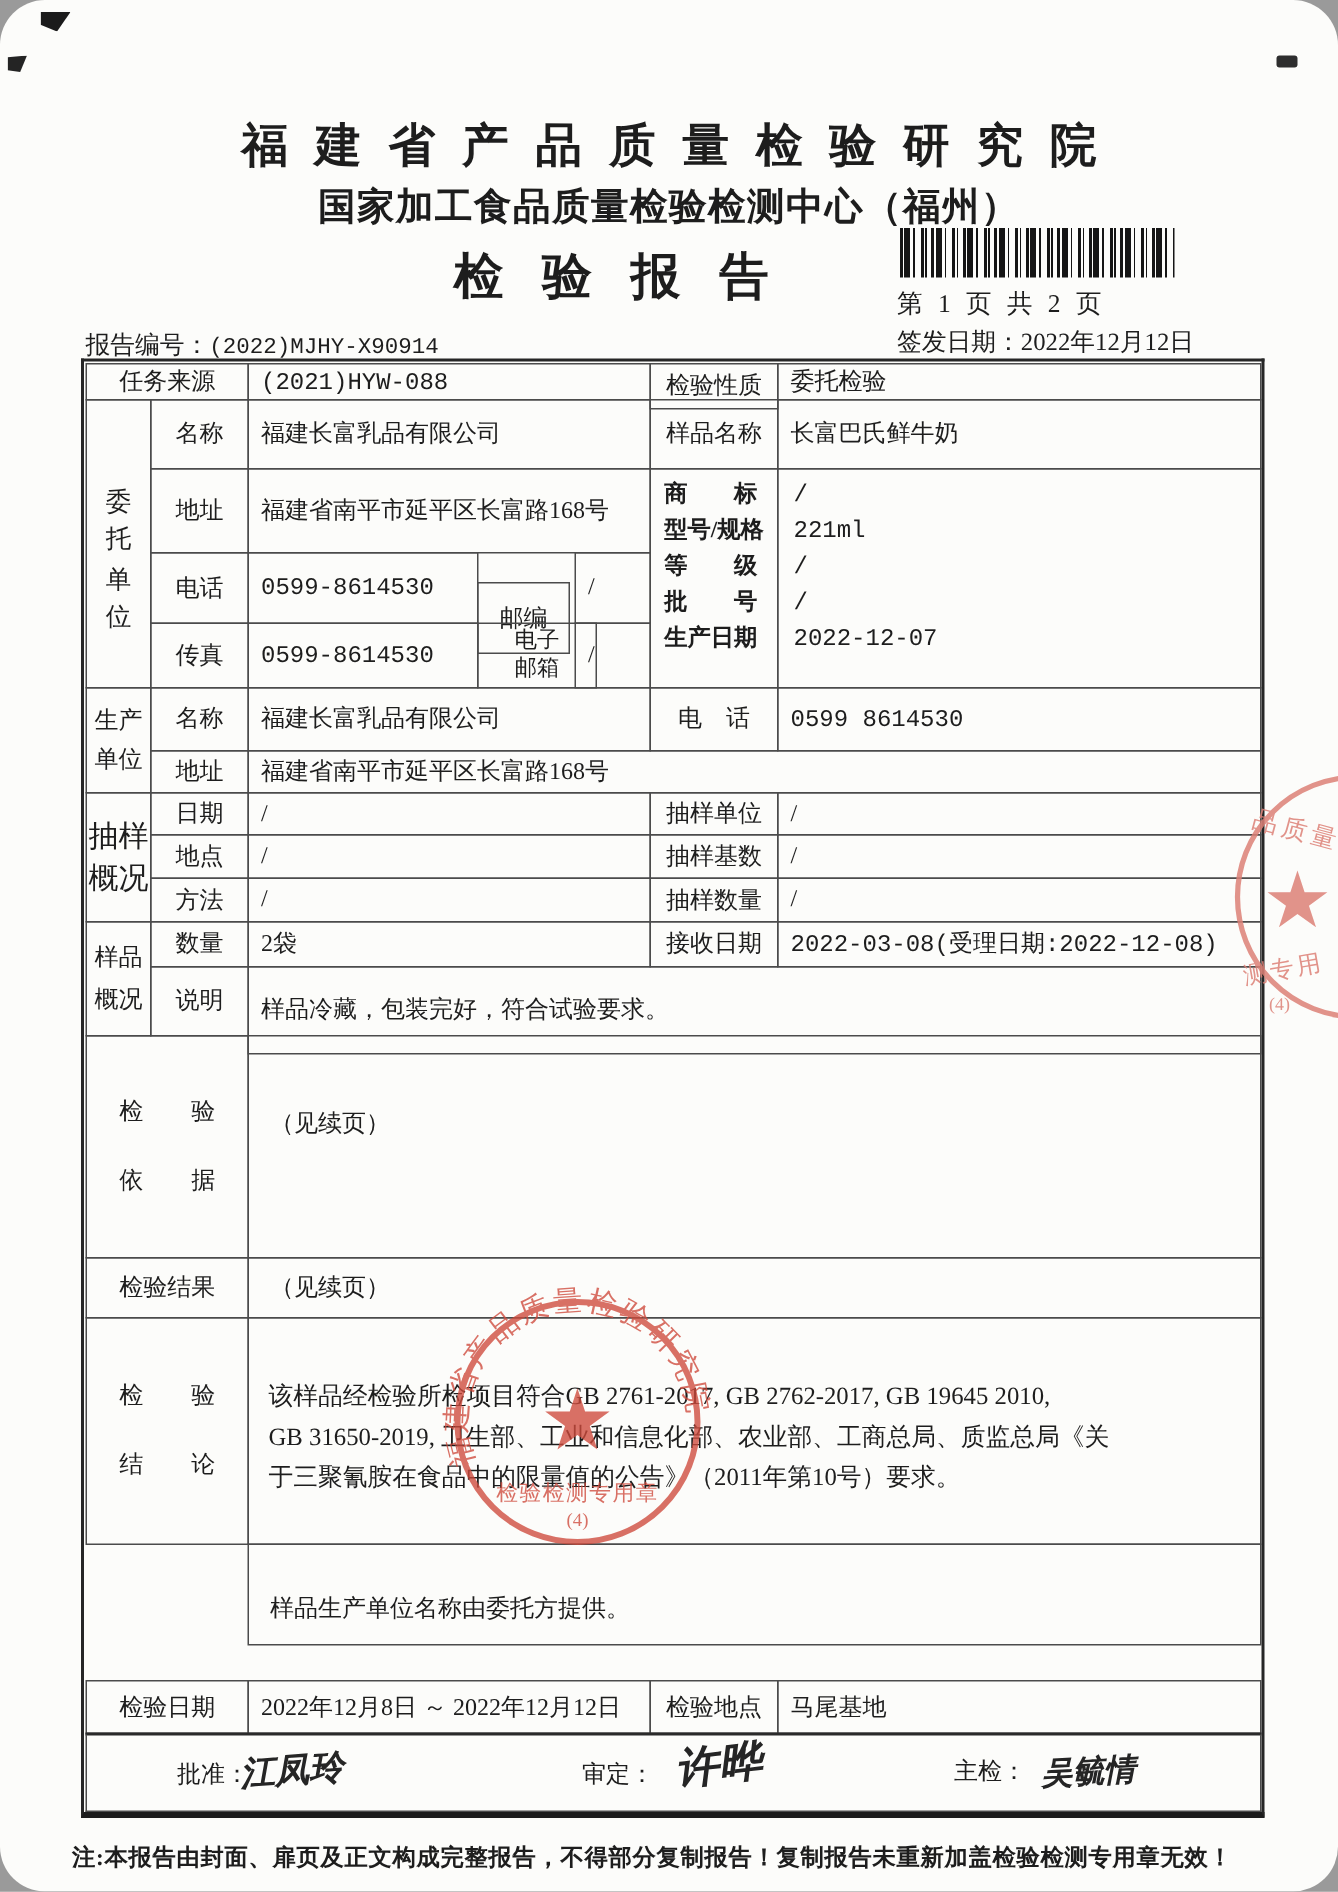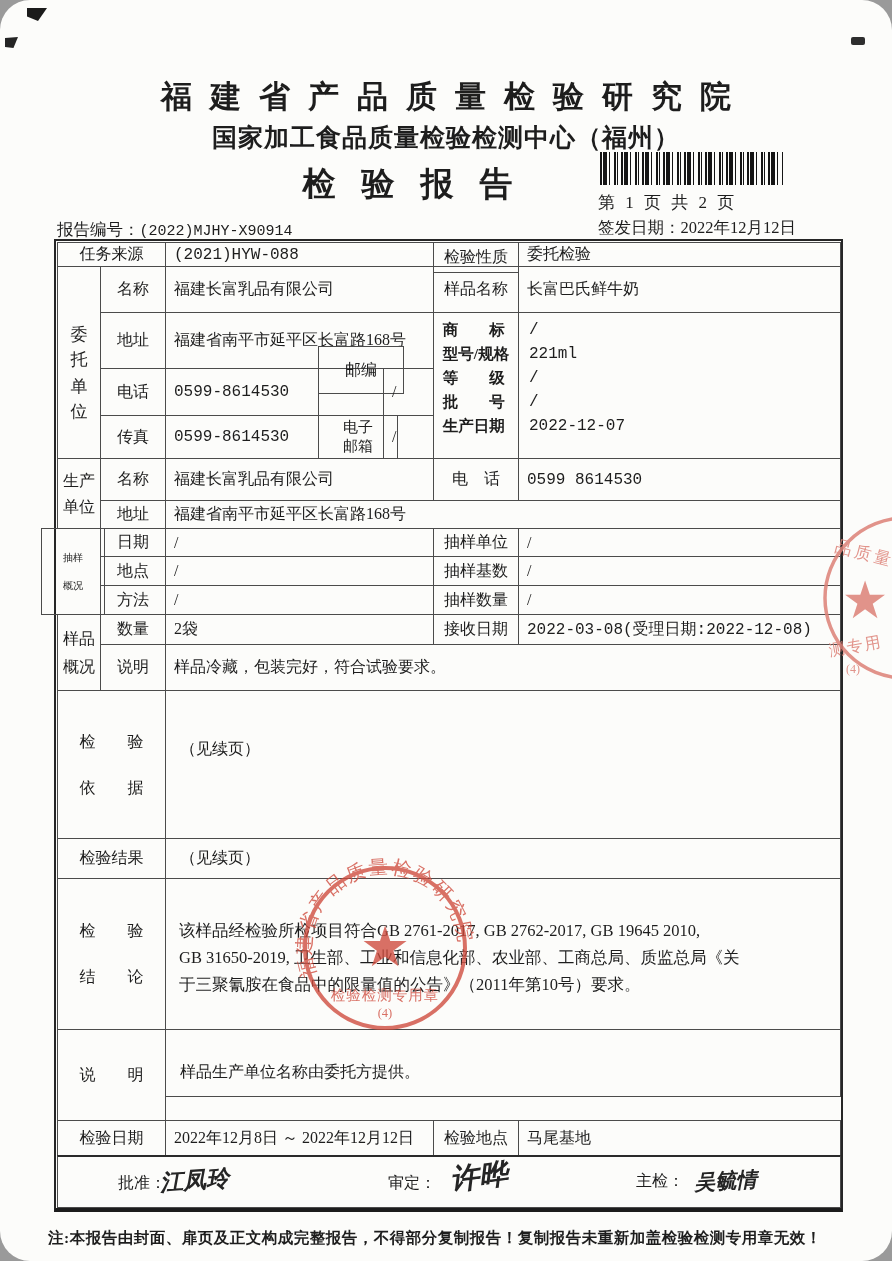--- a/index.html
+++ b/index.html
@@ -90,39 +90,39 @@
 批　　号
 生产日期</div>
   <div class="cell stackv pre mono" style="left:518px;top:312px;width:323px;height:147px">/
 221ml
 /
 /
 2022-12-07</div>
 
   <div class="cell lab" style="left:100px;top:368px;width:66px;height:48px">电话</div>
   <div class="cell val mono" style="left:165px;top:368px;width:154px;height:48px">0599-8614530</div>
-  <div class="cell lab" style="left:318px;top:346px;width:86px;height:48px">邮编</div>
+  <div class="cell lab" style="left:318px;top:388px;width:62px;height:48px">邮编</div>
   <div class="cell val" style="left:383px;top:368px;width:51px;height:48px">/</div>
 
   <div class="cell lab" style="left:100px;top:415px;width:66px;height:44px">传真</div>
   <div class="cell val mono" style="left:165px;top:415px;width:154px;height:44px">0599-8614530</div>
   <div class="cell lab pre" style="left:318px;top:415px;width:80px;height:44px;line-height:19px;font-size:15px">电子
 邮箱</div>
   <div class="cell val" style="left:383px;top:415px;width:51px;height:44px">/</div>
 
   <div class="cell grp pre" style="left:57px;top:458px;width:44px;height:71px;font-size:16px;line-height:26px">生产
 单位</div>
   <div class="cell lab" style="left:100px;top:458px;width:66px;height:43px">名称</div>
   <div class="cell val" style="left:165px;top:458px;width:269px;height:43px">福建长富乳品有限公司</div>
   <div class="cell lab" style="left:433px;top:458px;width:86px;height:43px">电　话</div>
   <div class="cell val mono" style="left:518px;top:458px;width:323px;height:43px">0599 8614530</div>
   <div class="cell lab" style="left:100px;top:500px;width:66px;height:29px">地址</div>
   <div class="cell val" style="left:165px;top:500px;width:676px;height:29px">福建省南平市延平区长富路168号</div>
 
-  <div class="cell grp pre" style="left:41px;top:528px;width:64px;height:87px;font-size:10px;line-height:28px">抽样
+  <div class="cell grp pre" style="left:57px;top:528px;width:44px;height:87px;font-size:20px;line-height:28px">抽样
 概况</div>
   <div class="cell lab" style="left:100px;top:528px;width:66px;height:29px">日期</div>
   <div class="cell val" style="left:165px;top:528px;width:269px;height:29px">/</div>
   <div class="cell lab" style="left:433px;top:528px;width:86px;height:29px">抽样单位</div>
   <div class="cell val" style="left:518px;top:528px;width:323px;height:29px">/</div>
   <div class="cell lab" style="left:100px;top:556px;width:66px;height:30px">地点</div>
   <div class="cell val" style="left:165px;top:556px;width:269px;height:30px">/</div>
   <div class="cell lab" style="left:433px;top:556px;width:86px;height:30px">抽样基数</div>
   <div class="cell val" style="left:518px;top:556px;width:323px;height:30px">/</div>
   <div class="cell lab" style="left:100px;top:585px;width:66px;height:30px">方法</div>
@@ -130,36 +130,35 @@
   <div class="cell lab" style="left:433px;top:585px;width:86px;height:30px">抽样数量</div>
   <div class="cell val" style="left:518px;top:585px;width:323px;height:30px">/</div>
 
   <div class="cell grp pre" style="left:57px;top:614px;width:44px;height:77px;font-size:16px;line-height:28px">样品
 概况</div>
   <div class="cell lab" style="left:100px;top:614px;width:66px;height:31px">数量</div>
   <div class="cell val" style="left:165px;top:614px;width:269px;height:31px">2袋</div>
   <div class="cell lab" style="left:433px;top:614px;width:86px;height:31px">接收日期</div>
   <div class="cell val mono" style="left:518px;top:614px;width:323px;height:31px">2022-03-08(受理日期:2022-12-08)</div>
   <div class="cell lab" style="left:100px;top:644px;width:66px;height:47px">说明</div>
-  <div class="cell val" style="left:165px;top:644px;width:676px;height:47px">样品冷藏，包装完好，符合试验要求。</div>
+  <div class="cell val" style="left:165px;top:644px;width:676px;height:59px">样品冷藏，包装完好，符合试验要求。</div>
 
   <div class="cell lab pre" style="left:57px;top:690px;width:109px;height:149px;line-height:46px">检　　验
 依　　据</div>
   <div class="cell val topval" style="left:165px;top:690px;width:676px;height:149px;padding-top:48px;padding-left:14px">（见续页）</div>
 
   <div class="cell lab" style="left:57px;top:838px;width:109px;height:41px">检验结果</div>
   <div class="cell val" style="left:165px;top:838px;width:676px;height:41px;padding-left:14px">（见续页）</div>
 
   <div class="cell lab pre" style="left:57px;top:878px;width:109px;height:152px;line-height:46px">检　　验
 结　　论</div>
   <div class="cell pre concl" style="left:165px;top:878px;width:676px;height:152px">该样品经检验所检项目符合GB 2761-2017, GB 2762-2017, GB 19645 2010,
 GB 31650-2019, 卫生部、工业和信息化部、农业部、工商总局、质监总局《关
 于三聚氰胺在食品中的限量值的公告》（2011年第10号）要求。</div>
 
-  <div class="cell lab" style="left:57px;top:1029px;width:109px;height:92px">说　　明</div>
   <div class="cell val topval" style="left:165px;top:1029px;width:676px;height:68px;padding-top:32px;padding-left:14px">样品生产单位名称由委托方提供。</div>
 
   <div class="cell lab" style="left:57px;top:1120px;width:109px;height:36px">检验日期</div>
   <div class="cell val" style="left:165px;top:1120px;width:269px;height:36px">2022年12月8日  ～ 2022年12月12日</div>
   <div class="cell lab" style="left:433px;top:1120px;width:86px;height:36px">检验地点</div>
   <div class="cell val" style="left:518px;top:1120px;width:323px;height:36px">马尾基地</div>
 
   <div class="cell sigrow" style="left:57px;top:1155px;width:784px;height:53px">
     <span class="slab" style="left:60px;top:16px">批准：</span>
     <span class="sig" style="left:102px;top:8px;font-size:23px;transform:rotate(-4deg)">江凤玲</span>

